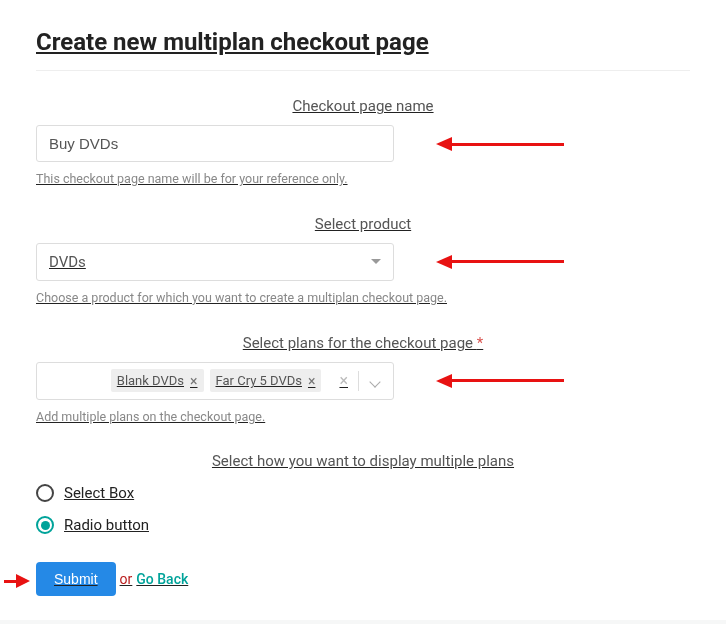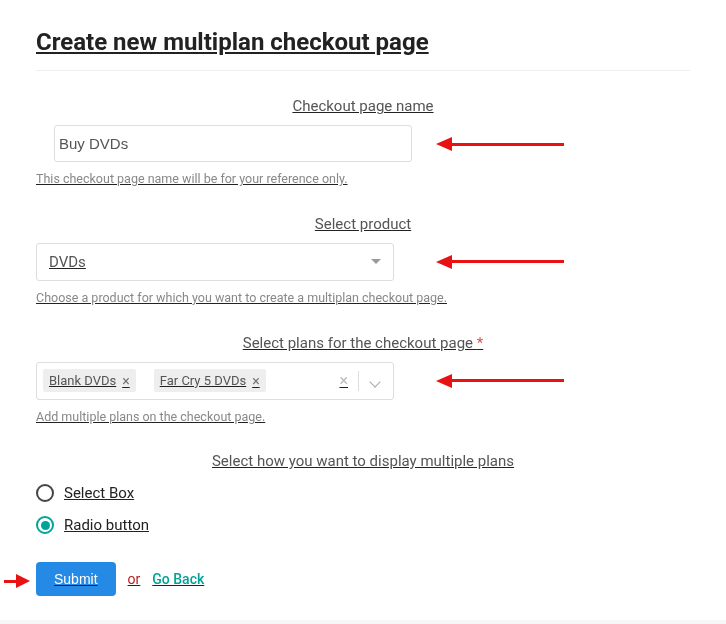--- a/index.html
+++ b/index.html
@@ -45,22 +45,21 @@
     }
     .text-input, .select-box, .multi-select {
       width: 358px;
       border: 1px solid #ddd;
       border-radius: 3px;
       font-size: 15px;
       color: #555;
       background: #fff;
     }
     .text-input {
-      padding: 9px 4px;
-      margin-left: 18px;
+      padding: 9px 12px;
     }
     .text-input::placeholder { color: #999; }
     .select-box {
       padding: 9px 12px;
       display: flex;
       justify-content: space-between;
       align-items: center;
       cursor: pointer;
     }
     .caret-down {
@@ -70,23 +69,24 @@
       border-top: 5px solid #999;
     }
     .multi-select {
       display: flex;
       align-items: center;
       padding: 4px 0 4px 6px;
       min-height: 38px;
     }
     .chips {
       display: flex;
-      gap: 18px;
+      gap: 6px;
       flex: 1;
       flex-wrap: wrap;
+      justify-content: flex-end;
     }
     .chip {
       background: #eee;
       border-radius: 2px;
       padding: 4px 6px;
       font-size: 13px;
       color: #555;
       display: inline-flex;
       align-items: center;
       gap: 6px;
@@ -153,21 +153,21 @@
       background: #00a39a;
       border-radius: 50%;
     }
     .radio-label {
       font-size: 15px;
       color: #222;
     }
     .actions {
       display: flex;
       align-items: center;
-      gap: 12px;
+      gap: 4px;
       margin-top: 28px;
     }
     .btn-primary {
       background: #2589e6;
       border: none;
       color: #fff;
       font-size: 14px;
       font-weight: 500;
       padding: 9px 18px;
       border-radius: 4px;

